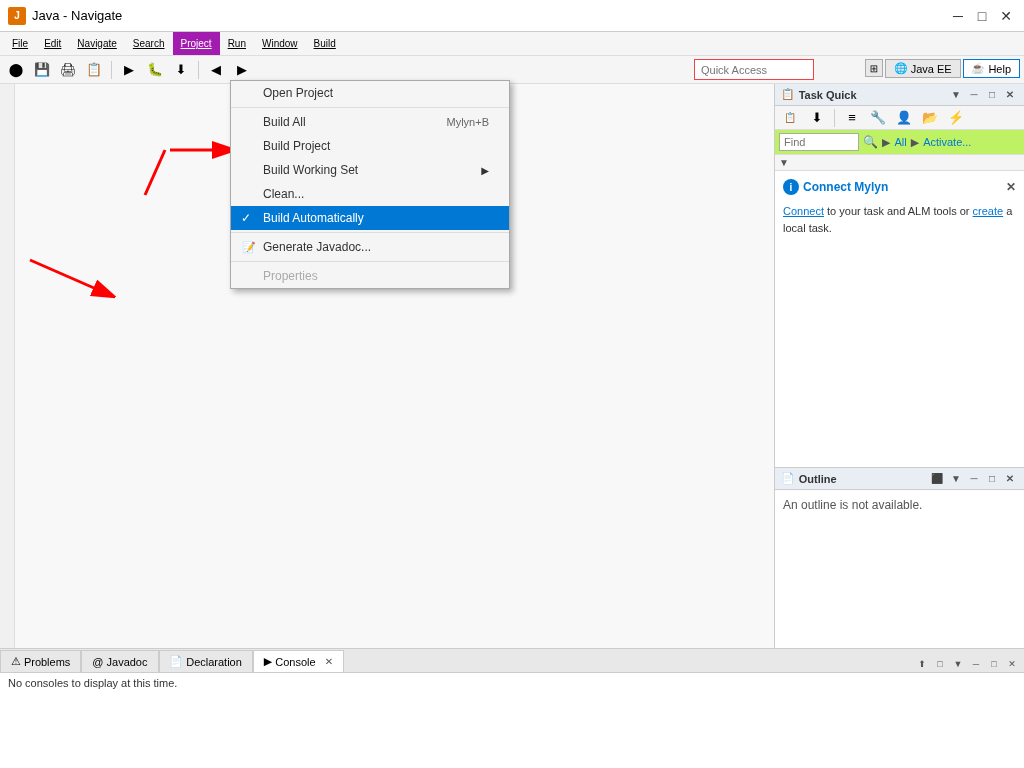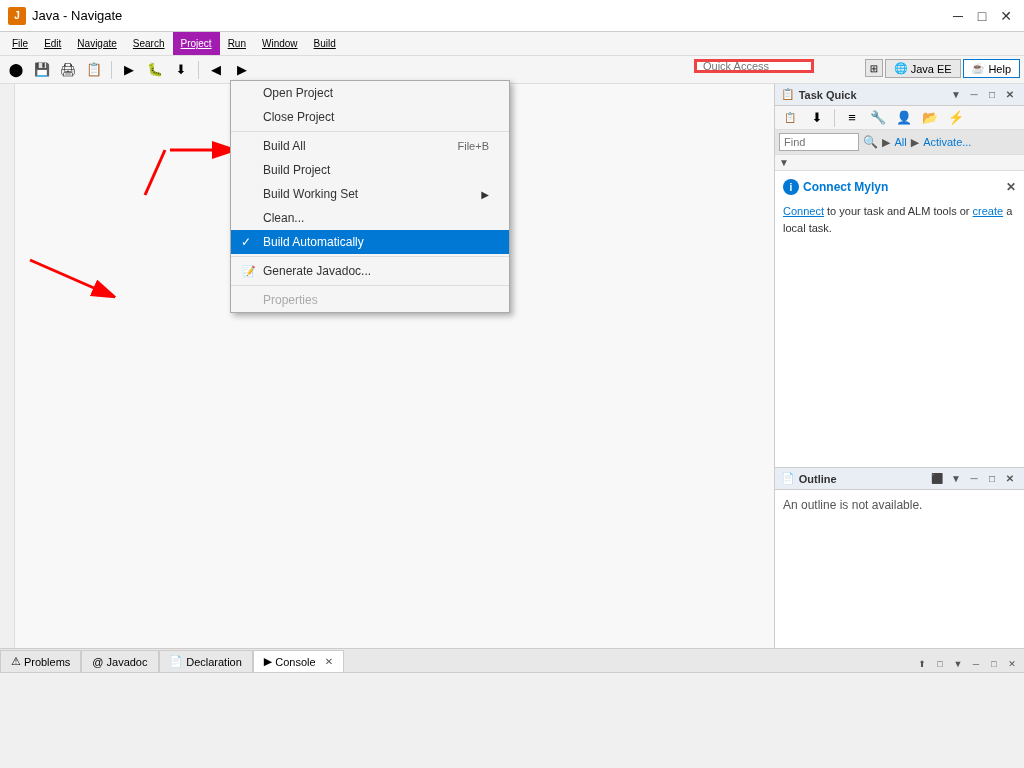--- a/index.html
+++ b/index.html
@@ -99,22 +99,22 @@
       background: transparent;
       cursor: pointer;
       display: flex;
       align-items: center;
       justify-content: center;
       font-size: 13px;
     }
     .toolbar-separator { width: 1px; height: 18px; background: #ccc; margin: 0 3px; }
     .quick-access-input {
       width: 120px;
-      height: 14px;
-      border: 3px solid #ef4444;
+      height: 21px;
+      border: 1px solid #ef4444;
       padding: 2px 6px;
       font-size: 11px;
       background: #fff;
     }
 
     
     .right-panel {
       width: 250px;
       display: flex;
       flex-direction: column;
@@ -450,21 +450,21 @@
         <button class="toolbar-btn" style="font-size:10px;">📋</button>
         <button class="toolbar-btn">⬇</button>
         <div class="toolbar-separator"></div>
         <button class="toolbar-btn">≡</button>
         <button class="toolbar-btn">🔧</button>
         <button class="toolbar-btn">👤</button>
         <button class="toolbar-btn">📂</button>
         <button class="toolbar-btn">⚡</button>
       </div>
 
-      <div style="display:flex;align-items:center;padding:3px 4px;gap:4px;background:#e5e5e5;border-bottom:1px solid #ddd;">
+      <div style="display:flex;align-items:center;padding:3px 4px;gap:4px;background:#bef264;border-bottom:1px solid #ddd;">
         <input type="text" class="tl-find" placeholder="Find" style="">
         <span>🔍</span>
         <span style="font-size:11px;color:#555;">▶</span>
         <span style="font-size:11px;color:#0078d4;cursor:pointer;">All</span>
         <span style="font-size:11px;color:#555;">▶</span>
         <span style="font-size:11px;color:#0078d4;cursor:pointer;">Activate...</span>
       </div>
 
       <div style="height:16px;background:#f5f5f5;border-bottom:1px solid #ddd;display:flex;align-items:center;padding:0 4px;">
         <span style="font-size:10px;color:#555;">▼</span>
@@ -528,33 +528,33 @@
     <div class="bottom-tab-icons-right">
       <div class="small-icon-btn">⬆</div>
       <div class="small-icon-btn">□</div>
       <div class="small-icon-btn">▼</div>
       <div class="small-icon-btn">─</div>
       <div class="small-icon-btn">□</div>
       <div class="small-icon-btn">✕</div>
     </div>
   </div>
 
+  <div class="console-area">
+    <span>No consoles to display at this time.</span>
+  </div>
 </div>
 
 <div class="dropdown-overlay">
   <div class="dropdown-item">
     <span>Open Project</span>
   </div>
-  <div class="dropdown-item">
-    <span>Close Project</span>
-  </div>
   <div class="dropdown-separator"></div>
   <div class="dropdown-item">
     <span>Build All</span>
-    <span class="shortcut">File+B</span>
+    <span class="shortcut">Mylyn+B</span>
   </div>
   <div class="dropdown-item">
     <span>Build Project</span>
   </div>
   <div class="dropdown-item">
     <span>Build Working Set</span>
     <span class="arrow">▶</span>
   </div>
   <div class="dropdown-item">
     <span>Clean...</span>

